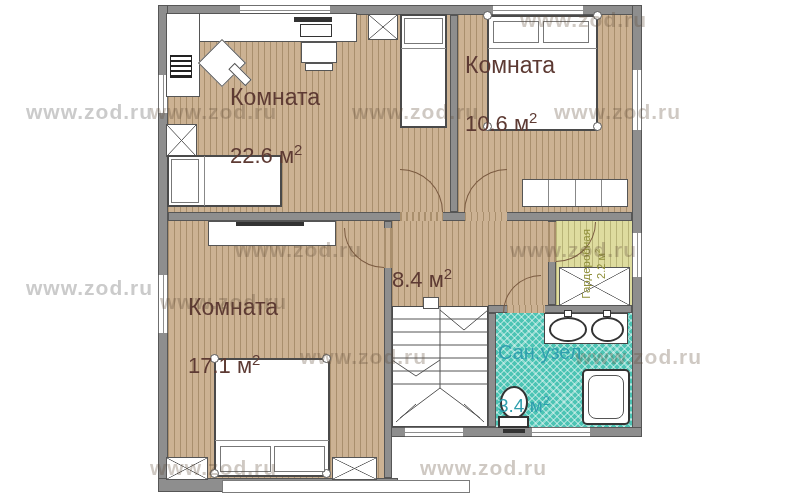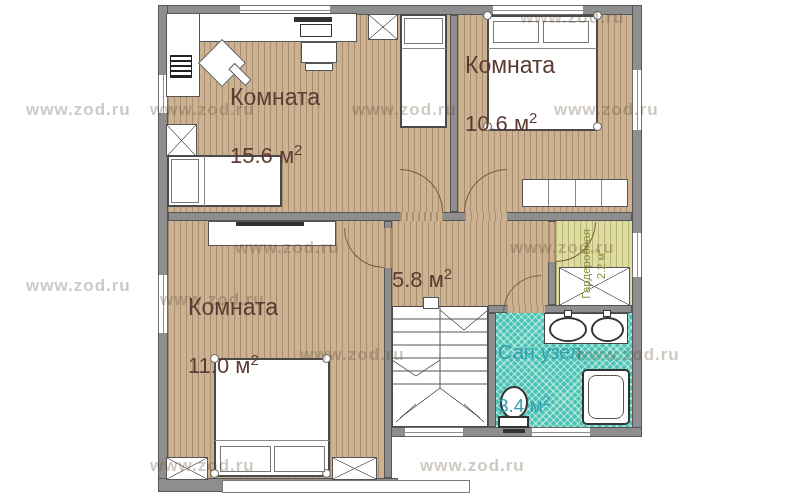--- a/index.html
+++ b/index.html
@@ -52,21 +52,21 @@
   .rarea{font-size:22px;margin-top:29px;}
   sup{font-size:68%;}
   .bathlabel{color:#2f9fae;}
   .bathlabel .rname{font-size:20px;}
   .bathlabel .rarea{font-size:19px;}
   .wardlabel{position:absolute;display:flex;align-items:center;justify-content:center;z-index:5;}
   .wardlabel .rot{transform:rotate(-90deg);white-space:nowrap;text-align:center;color:#8f8f3a;line-height:1.25;}
   .wardlabel .wname{font-size:11.5px;}
   .wardlabel .warea{font-size:11px;}
   
-  .wm{position:absolute;font-weight:bold;font-size:17px;letter-spacing:1px;z-index:6;pointer-events:none;white-space:nowrap;}
+  .wm{position:absolute;font-weight:bold;font-size:21px;letter-spacing:1px;z-index:6;pointer-events:none;white-space:nowrap;}
   .wm-f{color:rgba(95,75,55,0.30);}
   .wm-l{color:#cbcbcb;}
   .stairs{z-index:2;}
 </style>
 </head>
 <body>
 
 <div id="stage">
 
   <div class="abs floor-wood" style="left:168px;top:15px;width:282px;height:197px;"></div>
@@ -201,32 +201,32 @@
   <div class="abs tap" style="left:603px;top:310px;width:8px;height:7px;"></div>
   <div class="abs shower" style="left:582px;top:369px;width:48px;height:56px;">
       <div class="shower-in"></div>
     </div>
   <div class="abs tbowl" style="left:500px;top:386px;width:28px;height:33px;"></div>
   <div class="abs ttank" style="left:498px;top:416px;width:31px;height:12px;"></div>
   <div class="abs tbase" style="left:503px;top:429px;width:22px;height:4px;"></div>
 
   <div class="rlabel" style="left:230px;top:84px;width:160px;">
     <div class="rname">Комната</div>
-    <div class="rarea"><span>15.6</span> <span>м</span><sup>2</sup></div>
+    <div class="rarea"><span>22.6</span> <span>м</span><sup>2</sup></div>
   </div>
   <div class="rlabel" style="left:465px;top:52px;width:160px;">
     <div class="rname">Комната</div>
     <div class="rarea"><span>10.6</span> <span>м</span><sup>2</sup></div>
   </div>
   <div class="rlabel" style="left:188px;top:294px;width:160px;">
     <div class="rname">Комната</div>
-    <div class="rarea"><span>11.0</span> <span>м</span><sup>2</sup></div>
+    <div class="rarea"><span>17.1</span> <span>м</span><sup>2</sup></div>
   </div>
   <div class="rlabel" style="left:392px;top:236px;width:140px;">
-    <div class="rarea"><span>5.8</span> <span>м</span><sup>2</sup></div>
+    <div class="rarea"><span>8.4</span> <span>м</span><sup>2</sup></div>
   </div>
   <div class="wardlabel" style="left:552px;top:220px;width:84px;height:88px;">
     <div class="rot">
       <div class="wname">Гардеробная</div>
       <div class="warea"><span>2.2</span> <span>м</span><sup>2</sup></div>
     </div>
   </div>
   <div class="rlabel bathlabel" style="left:498px;top:340px;width:130px;">
     <div class="rname">Сан.узел</div>
     <div class="rarea"><span>3.4</span> <span>м</span><sup>2</sup></div>

